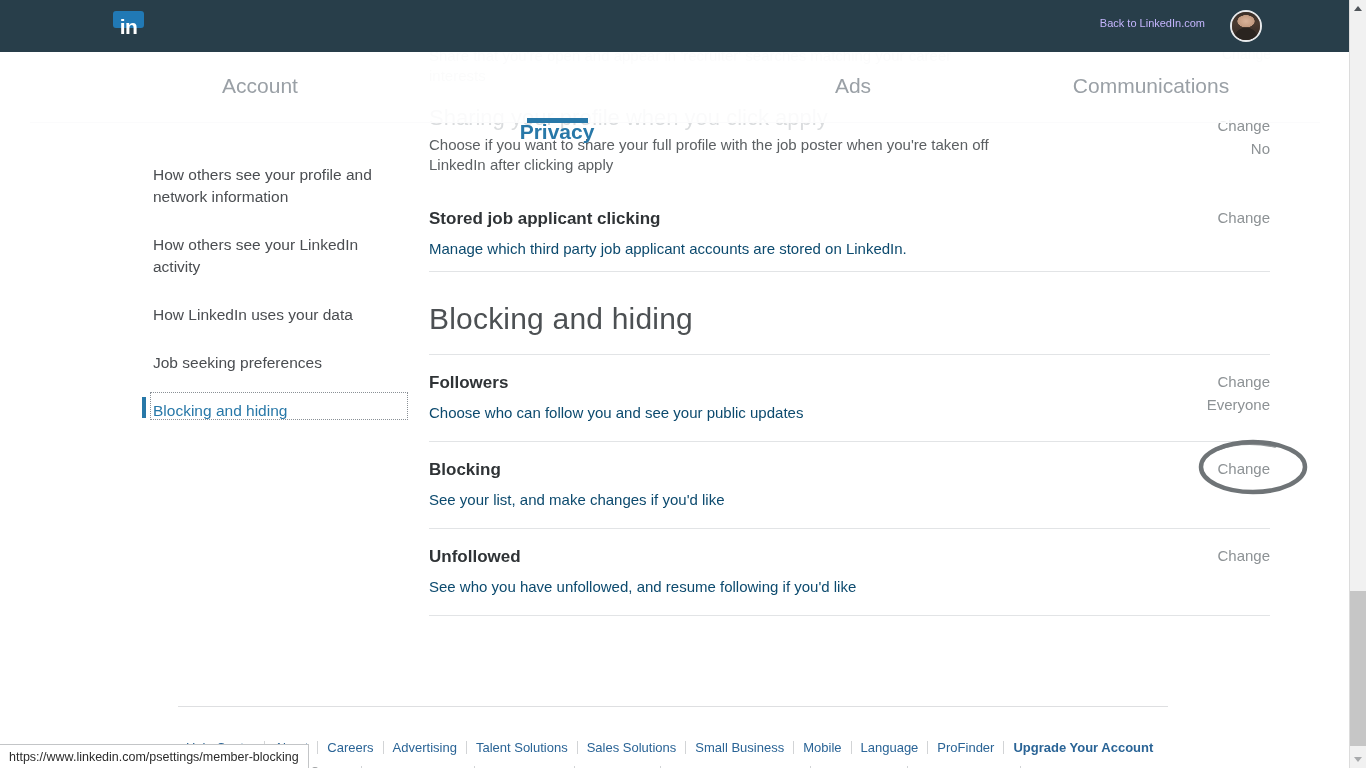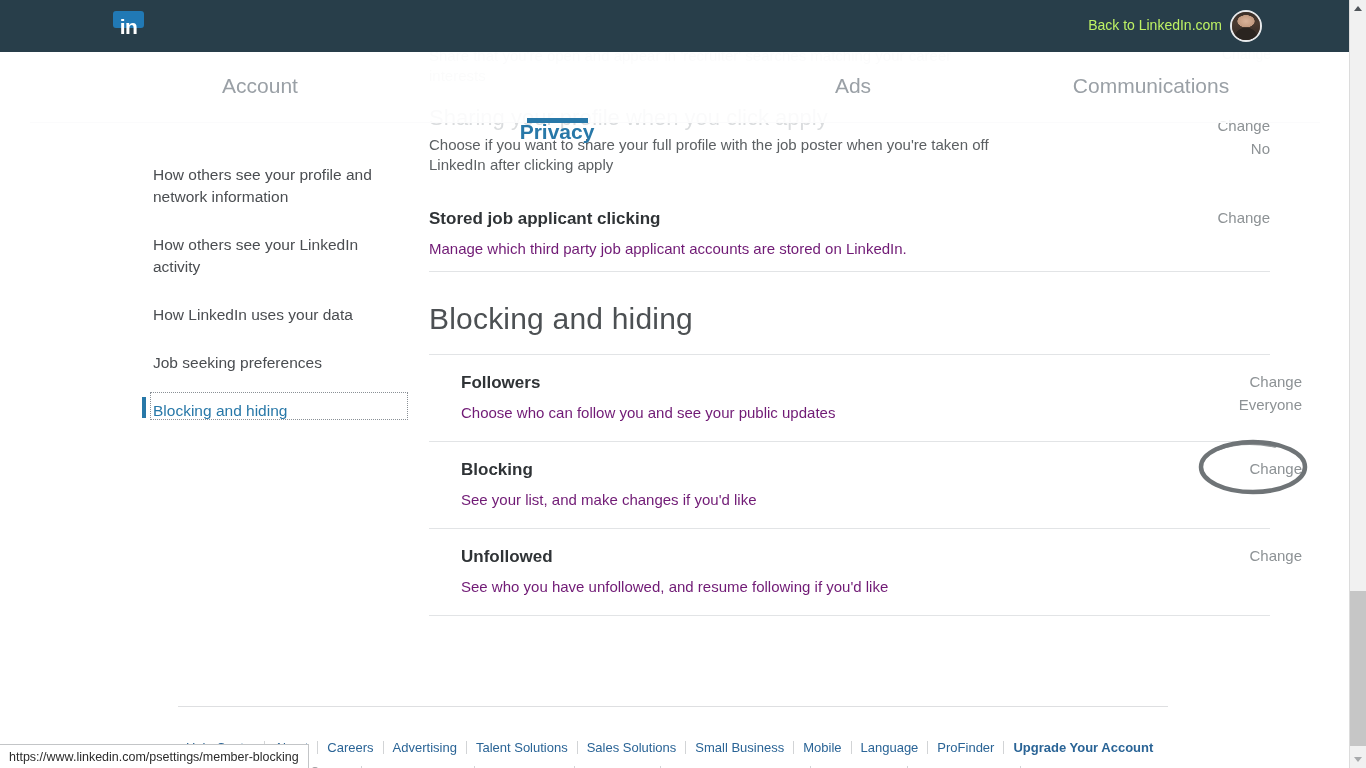--- a/index.html
+++ b/index.html
@@ -43,23 +43,23 @@
     color: #ffffff;
     font-size: 21px;
     font-weight: bold;
     line-height: 32px;
     text-align: center;
     letter-spacing: -0.5px;
     font-family: "Liberation Sans", sans-serif;
   }
   .backlink {
     position: absolute;
-    right: 127px; top: 17px;
-    color: #bef264;
-    font-size: 14px;
+    right: 144px; top: 17px;
+    color: #c4b5fd;
+    font-size: 11px;
     text-decoration: none;
     white-space: nowrap;
   }
   .avatar {
     position: absolute;
     right: 87px; top: 10px;
     width: 32px; height: 32px;
     border-radius: 50%;
     border: 2px solid #e8eaec;
     overflow: hidden;
@@ -183,32 +183,31 @@
   .hr {
     height: 1px;
     background: #e2e4e6;
     width: 841px;
   }
   .row {
     position: relative;
     width: 841px;
     padding: 16px 0 18px 0;
     min-height: 62px;
-    margin-left: 32px;
   }
   .row-title {
     font-size: 17px;
     font-weight: bold;
     color: #2f3336;
     line-height: 24px;
     margin-bottom: 8px;
   }
   .row-desc {
     font-size: 15px;
-    color: #701a75;
+    color: #0c4a6e;
     line-height: 20px;
     max-width: 620px;
   }
   .row-actions {
     position: absolute;
     right: 0; top: 16px;
     width: 120px;
     text-align: right;
   }
   .change {

